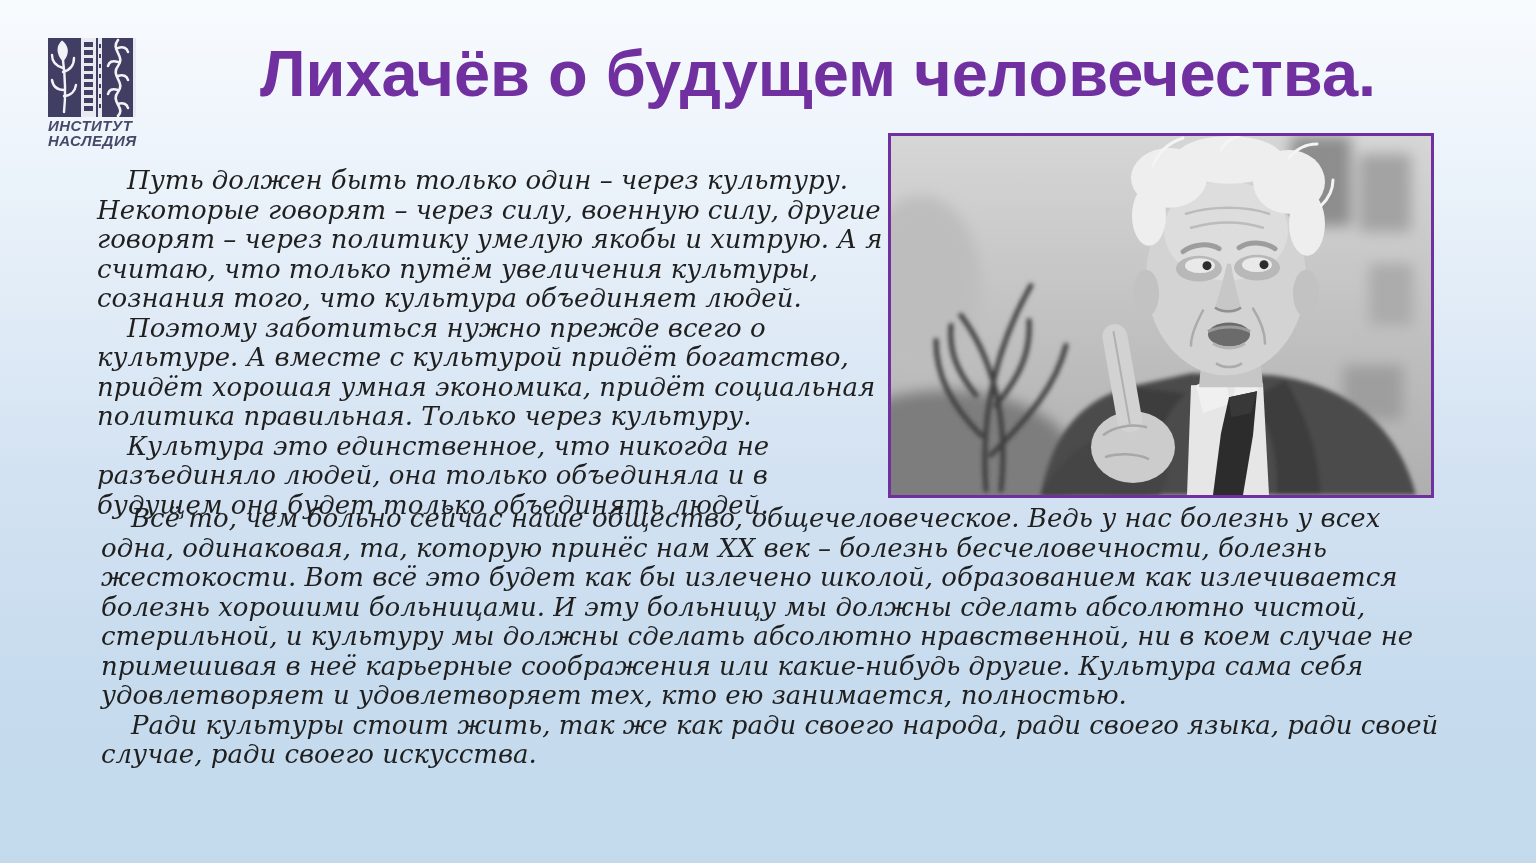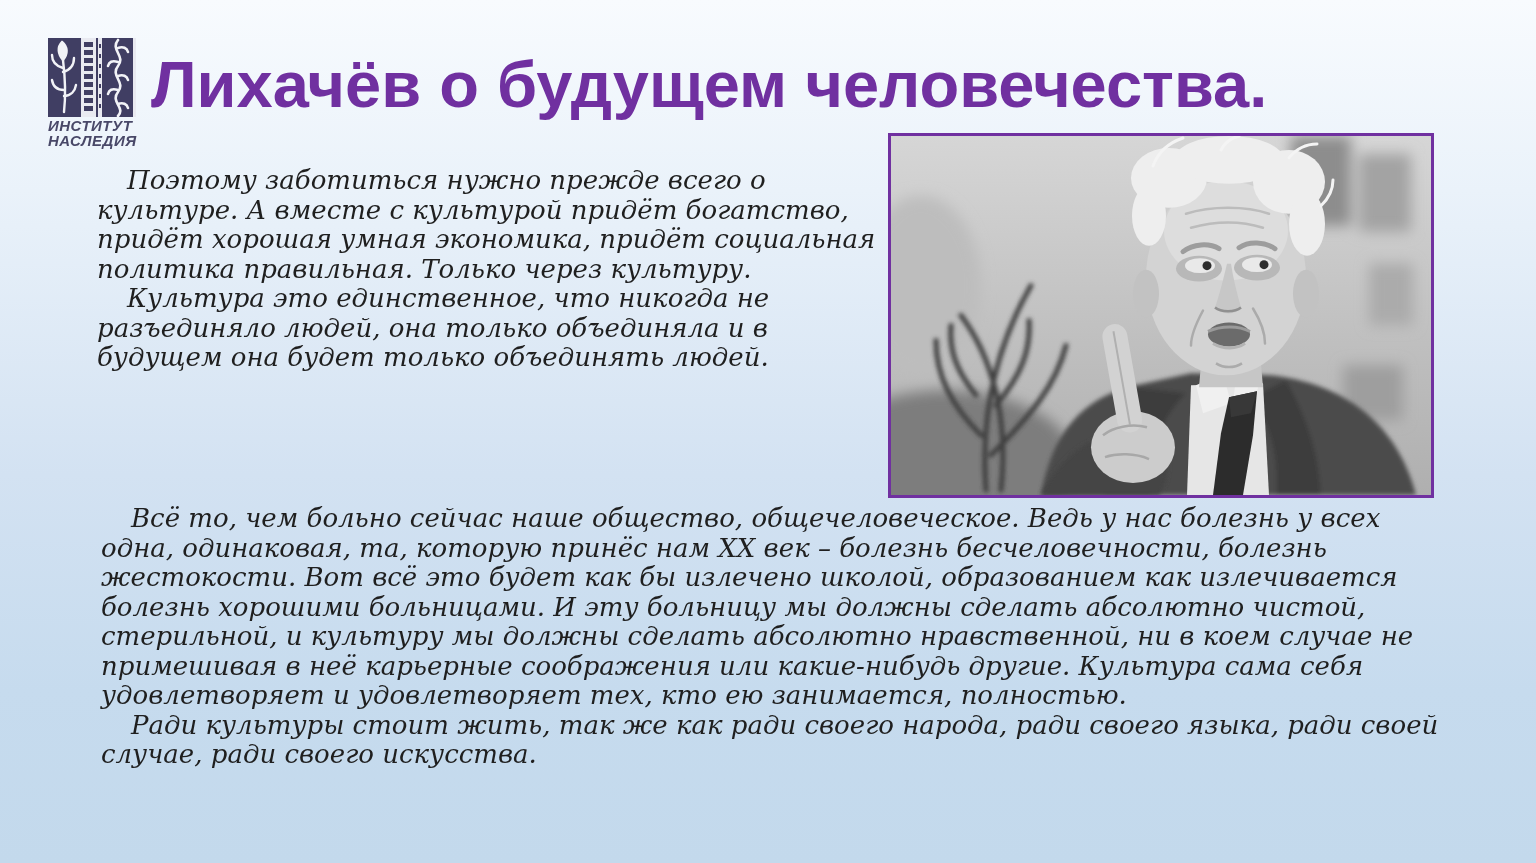--- a/index.html
+++ b/index.html
@@ -13,22 +13,22 @@
     background:linear-gradient(180deg,#f8fbfe 0%,#eaf2fa 22%,#d3e2f2 55%,#c6dbee 80%,#c3d9ec 100%);
   }
   
   .logo{position:absolute;left:48px;top:38px;width:110px;}
   .logo-square{display:block;width:88px;height:79px;}
   .logo-text{margin-top:1px;color:#494868;font-size:15px;line-height:15px;
     letter-spacing:0.5px;font-weight:bold;font-style:italic;}
   .logo-text span{display:block;}
   
   .title{
-    position:absolute;left:140px;right:40px;top:38px;margin:11px;
-    text-align:left;color:#7030a0;
+    position:absolute;left:140px;right:40px;top:38px;margin:0;
+    text-align:center;color:#7030a0;
     font-size:65px;line-height:72px;font-weight:bold;letter-spacing:0px;
     font-family:"Liberation Sans",sans-serif;
   }
   
   .quote{position:absolute;color:#1f1f1f;
     font-family:"DejaVu Serif","Liberation Serif",serif;font-style:italic;}
   .quote p{margin:0;text-indent:30px;font-size:26px;line-height:29.5px;}
   .quote-main{left:97px;top:166px;width:786px;}
   .quote-bottom{left:101px;top:504px;width:1348px;}
   
@@ -91,20 +91,21 @@
     </svg>
     <div class="logo-text">
       <span>ИНСТИТУТ</span>
       <span>НАСЛЕДИЯ</span>
     </div>
   </div>
 
   <h1 class="title">Лихачёв о будущем человечества.</h1>
 
   <div class="quote quote-main">
+    <p>Путь должен быть только один – через культуру. Некоторые говорят – через силу, военную силу, другие говорят – через политику умелую якобы и хитрую. А я считаю, что только путём увеличения культуры, сознания того, что культура объединяет людей.</p>
     <p>Поэтому заботиться нужно прежде всего о культуре. А вместе с культурой придёт богатство, придёт хорошая умная экономика, придёт социальная политика правильная. Только через культуру.</p>
     <p>Культура это единственное, что никогда не разъединяло людей, она только объединяла и в будущем она будет только объединять людей.</p>
   </div>
 
   <figure class="photo-frame" style="margin:0">
     <svg viewBox="0 0 540 360" preserveAspectRatio="none" xmlns="http://www.w3.org/2000/svg">
       <defs>
         <linearGradient id="bgGrad" x1="0" y1="0" x2="0" y2="1">
           <stop offset="0" stop-color="#d6d6d6"></stop>
           <stop offset="0.5" stop-color="#c2c2c2"></stop>

